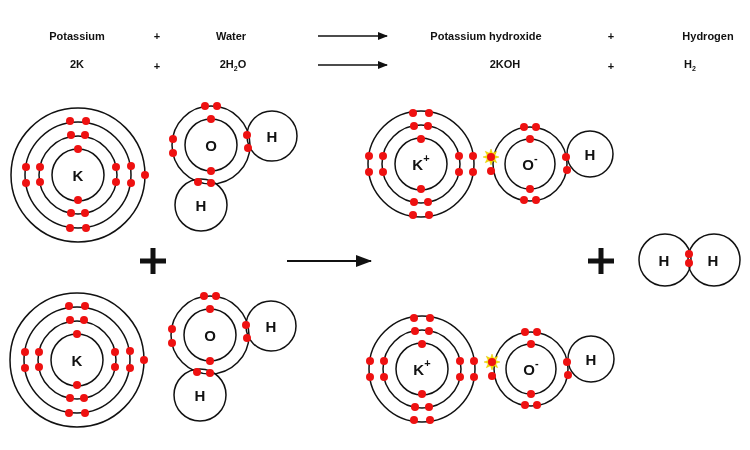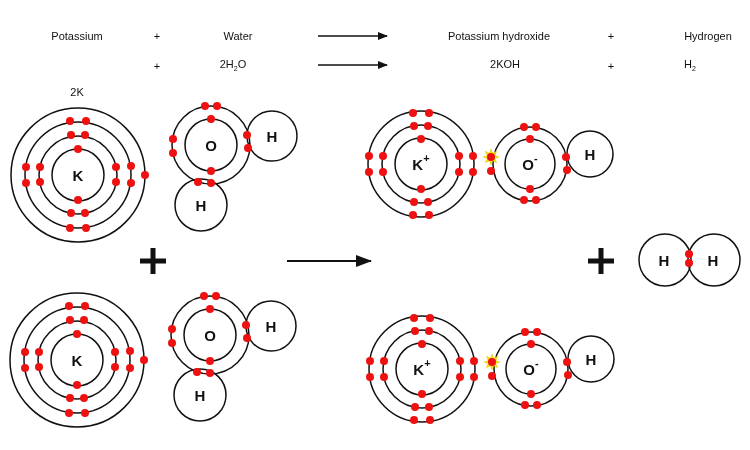--- a/index.html
+++ b/index.html
@@ -1,31 +1,31 @@
 <!DOCTYPE html>
 <html><head>
 <meta charset="utf-8">
 <style>
   html, body { margin:0; padding:0; background:#ffffff; }
   body { width:750px; height:450px; position:relative; overflow:hidden; font-family:"Liberation Sans", sans-serif; }
-  .hdr { position:absolute; font-weight:normal; font-size:11px; color:#111; text-align:center; transform:translateX(-50%); white-space:nowrap; }
+  .hdr { position:absolute; font-weight:bold; font-size:11px; color:#111; text-align:center; transform:translateX(-50%); white-space:nowrap; }
   svg { position:absolute; left:0; top:0; }
   .lbl { font-family:"Liberation Sans", sans-serif; font-weight:bold; fill:#111; }
 </style>
 </head>
 <body>
 
 <div class="hdr" style="left:77px;top:30px;">Potassium</div>
 <div class="hdr" style="left:157px;top:30px;">+</div>
-<div class="hdr" style="left:238px;top:30px;text-align:right;">Water</div>
-<div class="hdr" style="left:499px;top:30px;">Potassium hydroxide</div>
+<div class="hdr" style="left:231px;top:30px;text-align:right;">Water</div>
+<div class="hdr" style="left:486px;top:30px;">Potassium hydroxide</div>
 <div class="hdr" style="left:611px;top:30px;">+</div>
 <div class="hdr" style="left:708px;top:30px;">Hydrogen</div>
 
-<div class="hdr" style="left:77px;top:58px;margin-top:28px;">2K</div>
+<div class="hdr" style="left:77px;top:58px;">2K</div>
 <div class="hdr" style="left:157px;top:60px;">+</div>
 <div class="hdr" style="left:233px;top:58px;"><span>2H</span><sub style="font-size:7px;">2</sub><span>O</span></div>
 <div class="hdr" style="left:505px;top:58px;">2KOH</div>
 <div class="hdr" style="left:611px;top:60px;">+</div>
 <div class="hdr" style="left:690px;top:58px;"><span>H</span><sub style="font-size:7px;">2</sub></div>
 
 <svg id="dia" width="750" height="450" viewBox="0 0 750 450">
   <defs>
     <marker id="ah" markerWidth="10" markerHeight="8" refX="9" refY="4" orient="auto" markerUnits="userSpaceOnUse">
       <path d="M0,0 L10,4 L0,8 z" fill="#111"></path>

